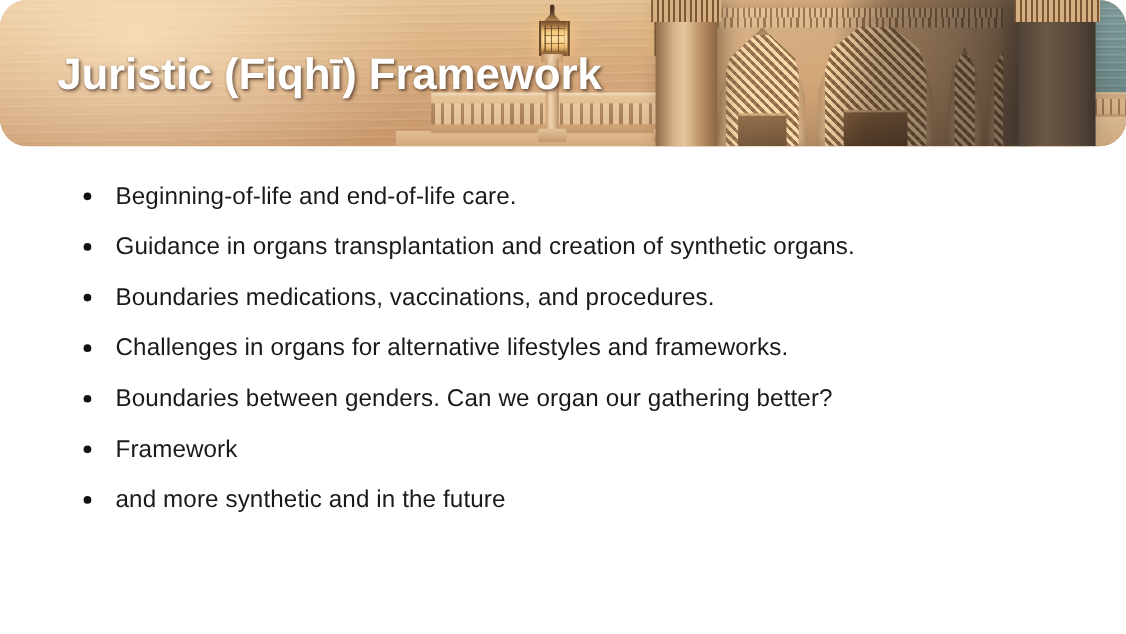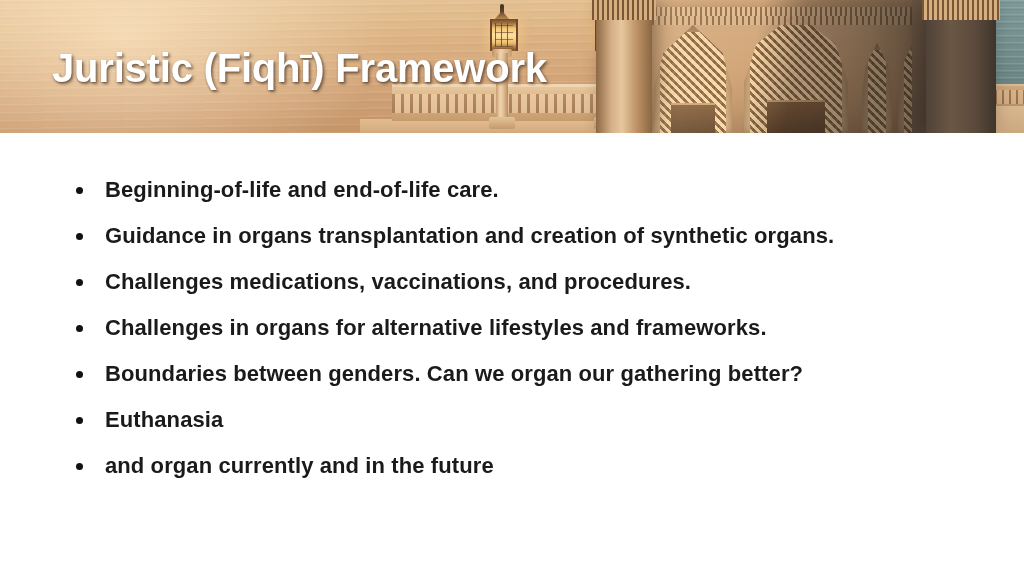--- a/index.html
+++ b/index.html
@@ -23,20 +23,21 @@
   }
 
   
   .banner {
     position: absolute;
     left: 0; top: 0;
     width: 1024px;
     height: 133px;
     overflow: hidden;
     background: #d9ae7d;
+    border-radius: 25px;
   }
   .banner-art {
     position: absolute;
     inset: 0;
     overflow: hidden;
   }
 
   
   .sea {
     position: absolute;
@@ -330,23 +331,22 @@
     top: 133px;
     width: 1024px;
     height: 443px;
   }
   .bullet-list {
     list-style: none;
     margin: 0;
     padding: 0;
     position: absolute;
     left: 72px;
-    top: 42px;
+    top: 30px;
     width: 880px;
-    font-weight: bold;
   }
   .bullet-item {
     position: relative;
     padding-left: 33px;
     margin: 0 0 16px 0;
     font-size: 22px;
     line-height: 30px;
     color: #1a1a1a;
     letter-spacing: .1px;
     white-space: nowrap;
@@ -441,39 +441,39 @@
         <span>Beginning-of-life and end-of-life care.</span>
       </li>
 
       <li class="bullet-item">
         <span class="bullet-dot"></span>
         <span>Guidance in organs transplantation and creation of synthetic organs.</span>
       </li>
 
       <li class="bullet-item">
         <span class="bullet-dot"></span>
-        <span>Challenges medications, vaccinations, and procedures.</span>
+        <span>Boundaries medications, vaccinations, and procedures.</span>
       </li>
 
       <li class="bullet-item">
         <span class="bullet-dot"></span>
         <span>Challenges in organs for alternative lifestyles and frameworks.</span>
       </li>
 
       <li class="bullet-item">
         <span class="bullet-dot"></span>
         <span>Boundaries between genders. Can we organ our gathering better?</span>
       </li>
 
       <li class="bullet-item">
         <span class="bullet-dot"></span>
-        <span>Euthanasia</span>
-      </li>
-
-      <li class="bullet-item">
-        <span class="bullet-dot"></span>
-        <span>and organ currently and in the future</span>
+        <span>Framework</span>
+      </li>
+
+      <li class="bullet-item">
+        <span class="bullet-dot"></span>
+        <span>and more synthetic and in the future</span>
       </li>
 
     </ul>
   </div>
 
 </div>
 
 </body></html>

